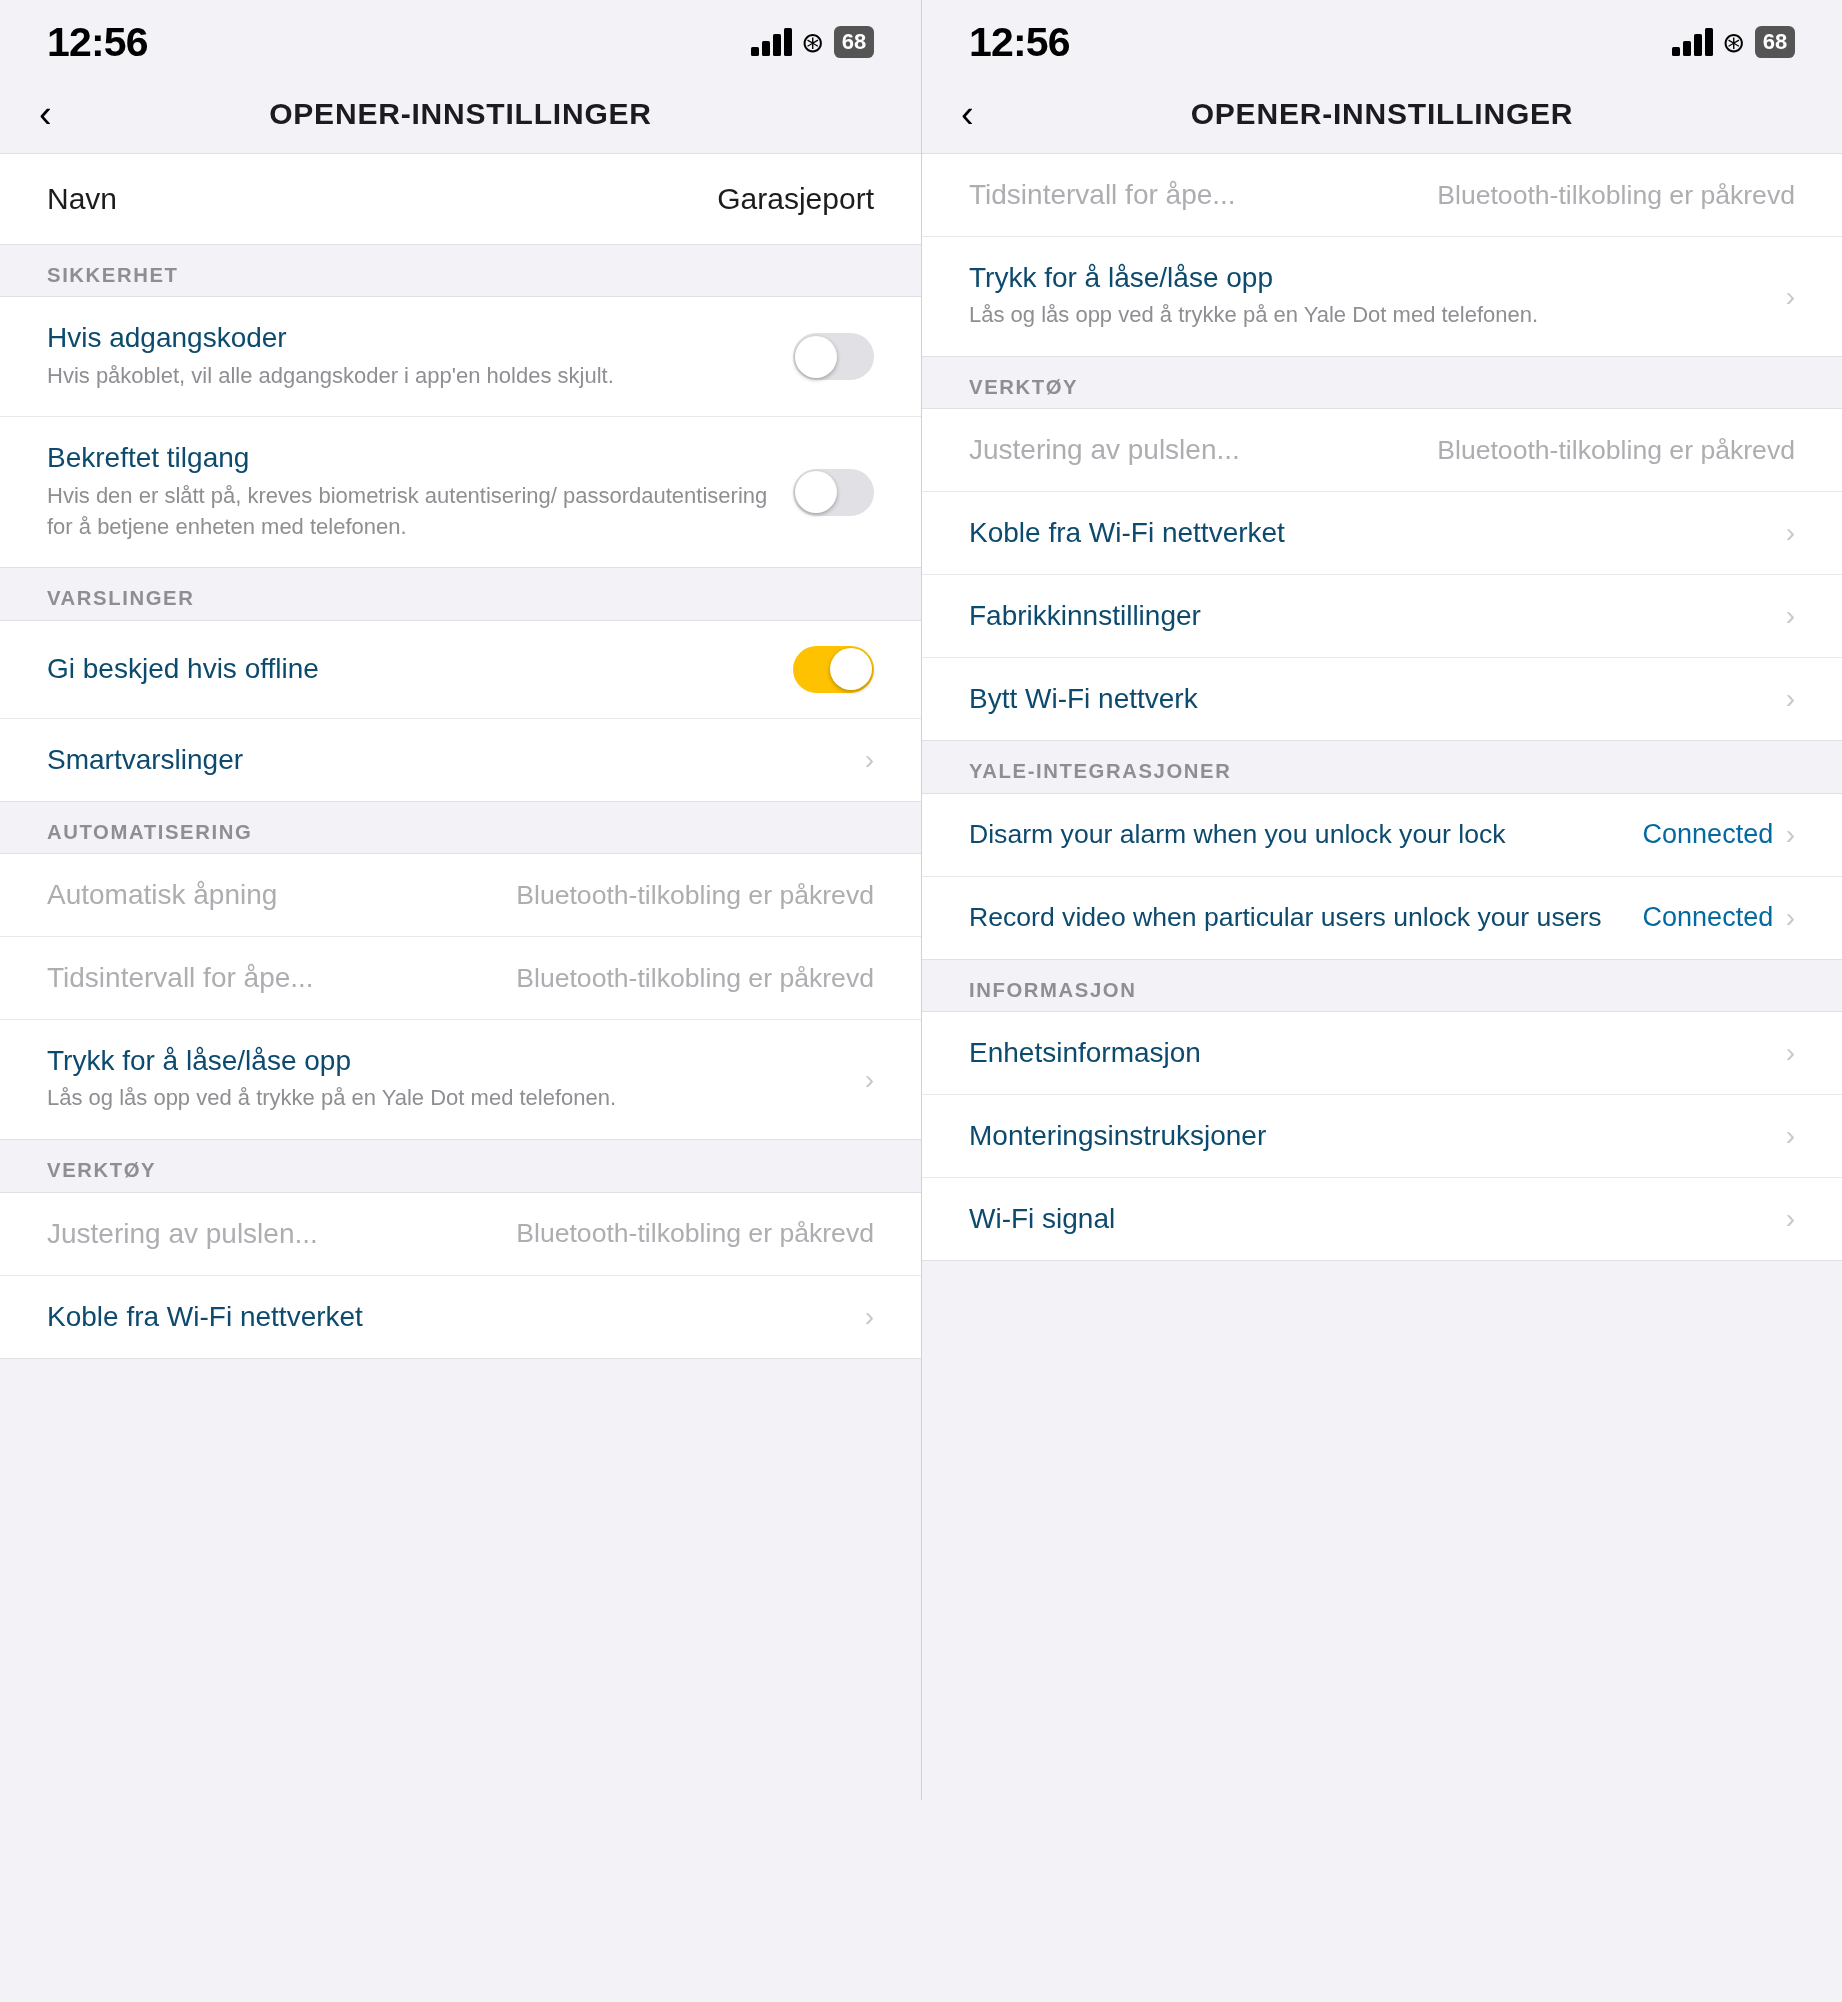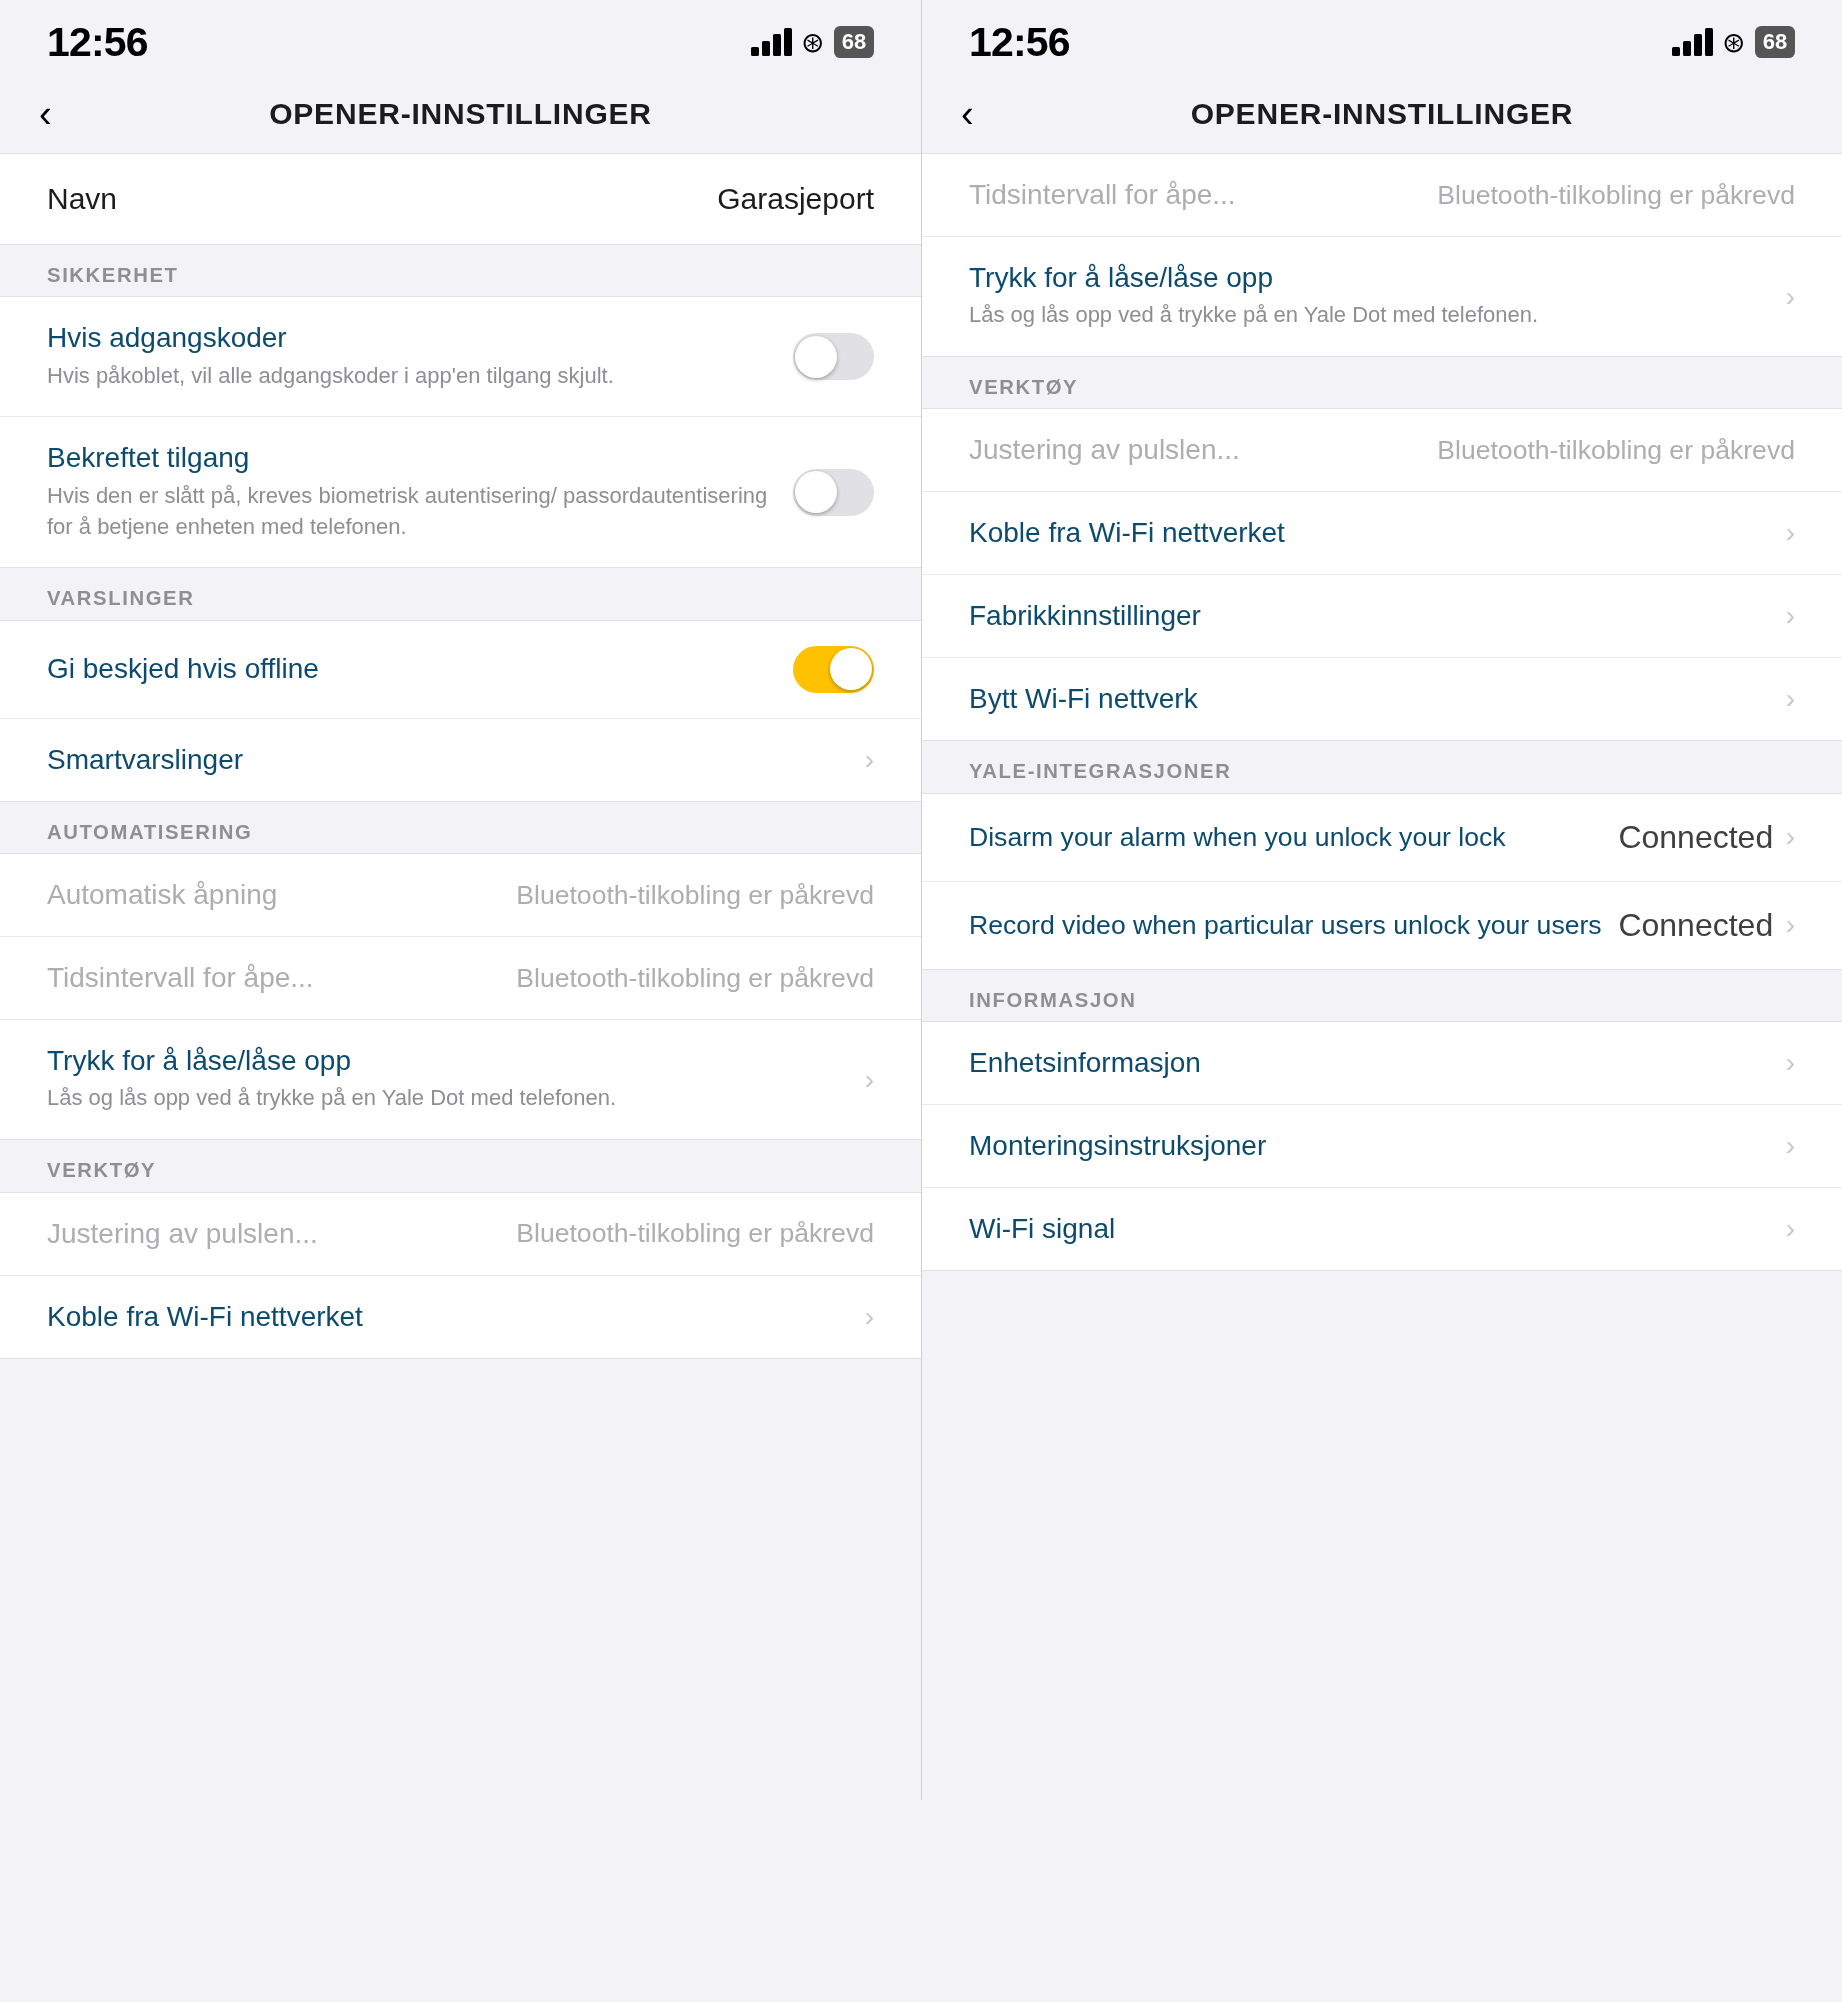--- a/index.html
+++ b/index.html
@@ -208,22 +208,22 @@
       font-size: 30px;
       color: #1c1c1e;
     }
     .name-value {
       font-size: 30px;
       color: #1c1c1e;
     }
 
     
     .connected-badge {
-      font-size: 32px;
-      color: #404040;
+      font-size: 27px;
+      color: #0369a1;
     }
   </style>
 </head>
 <body>
 
 <div class="phone-panel">
 
   <div class="status-bar">
     <span class="status-time">12:56</span>
     <div class="status-icons">
@@ -251,21 +251,21 @@
       <span class="name-label">Navn</span>
       <span class="name-value">Garasjeport</span>
     </div>
 
     <div class="section-header">SIKKERHET</div>
     <div class="list-group">
 
       <div class="list-item">
         <div class="list-item-left">
           <div class="list-item-title">Hvis adgangskoder</div>
-          <div class="list-item-subtitle">Hvis påkoblet, vil alle adgangskoder i app'en tilgang skjult.</div>
+          <div class="list-item-subtitle">Hvis påkoblet, vil alle adgangskoder i app'en holdes skjult.</div>
         </div>
         <div class="list-item-right">
           <div class="toggle off">
             <div class="toggle-knob"></div>
           </div>
         </div>
       </div>
 
       <div class="list-item">
         <div class="list-item-left">

